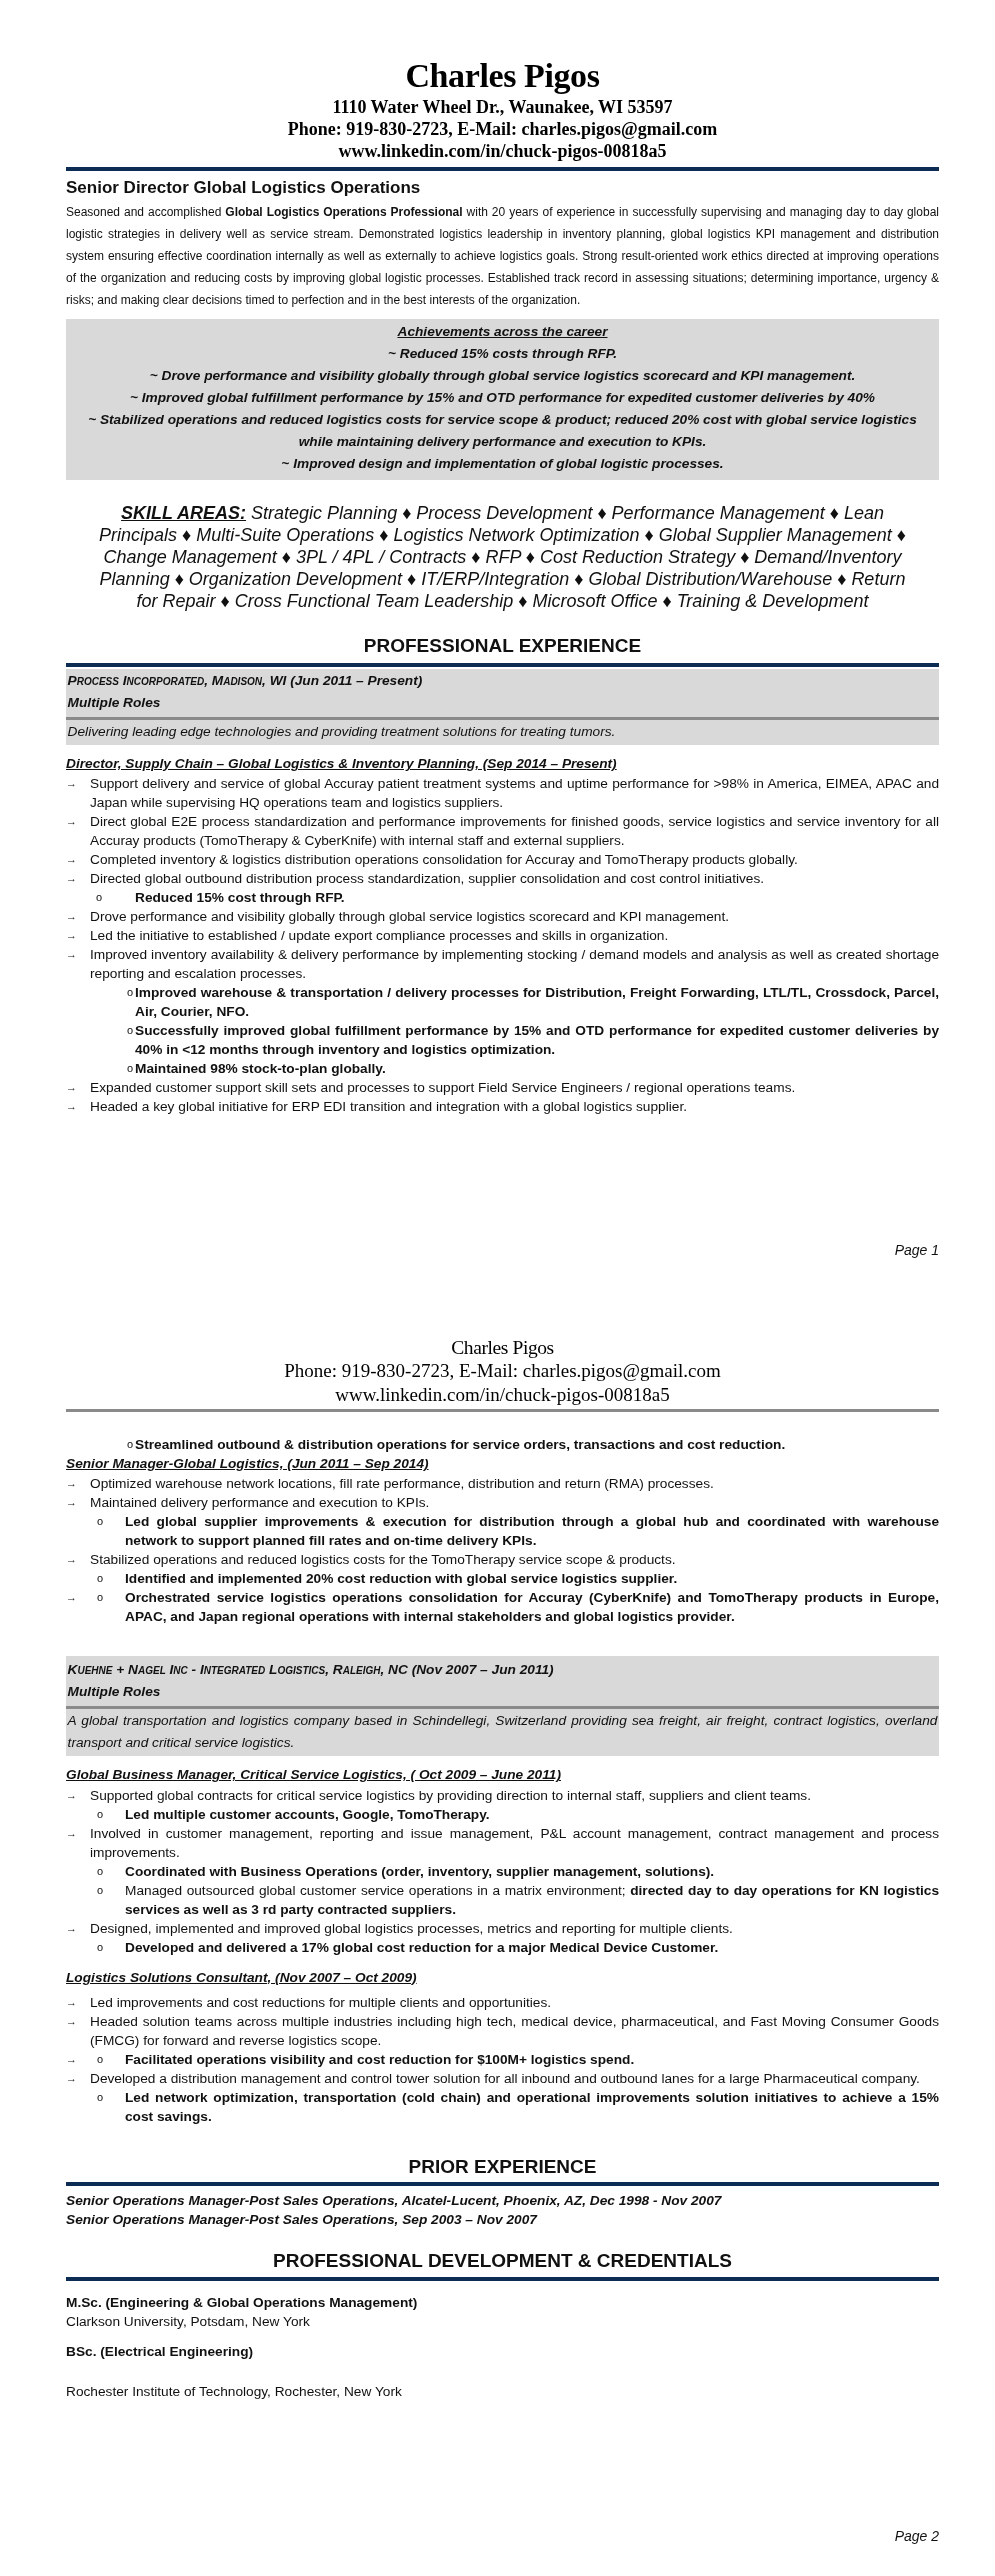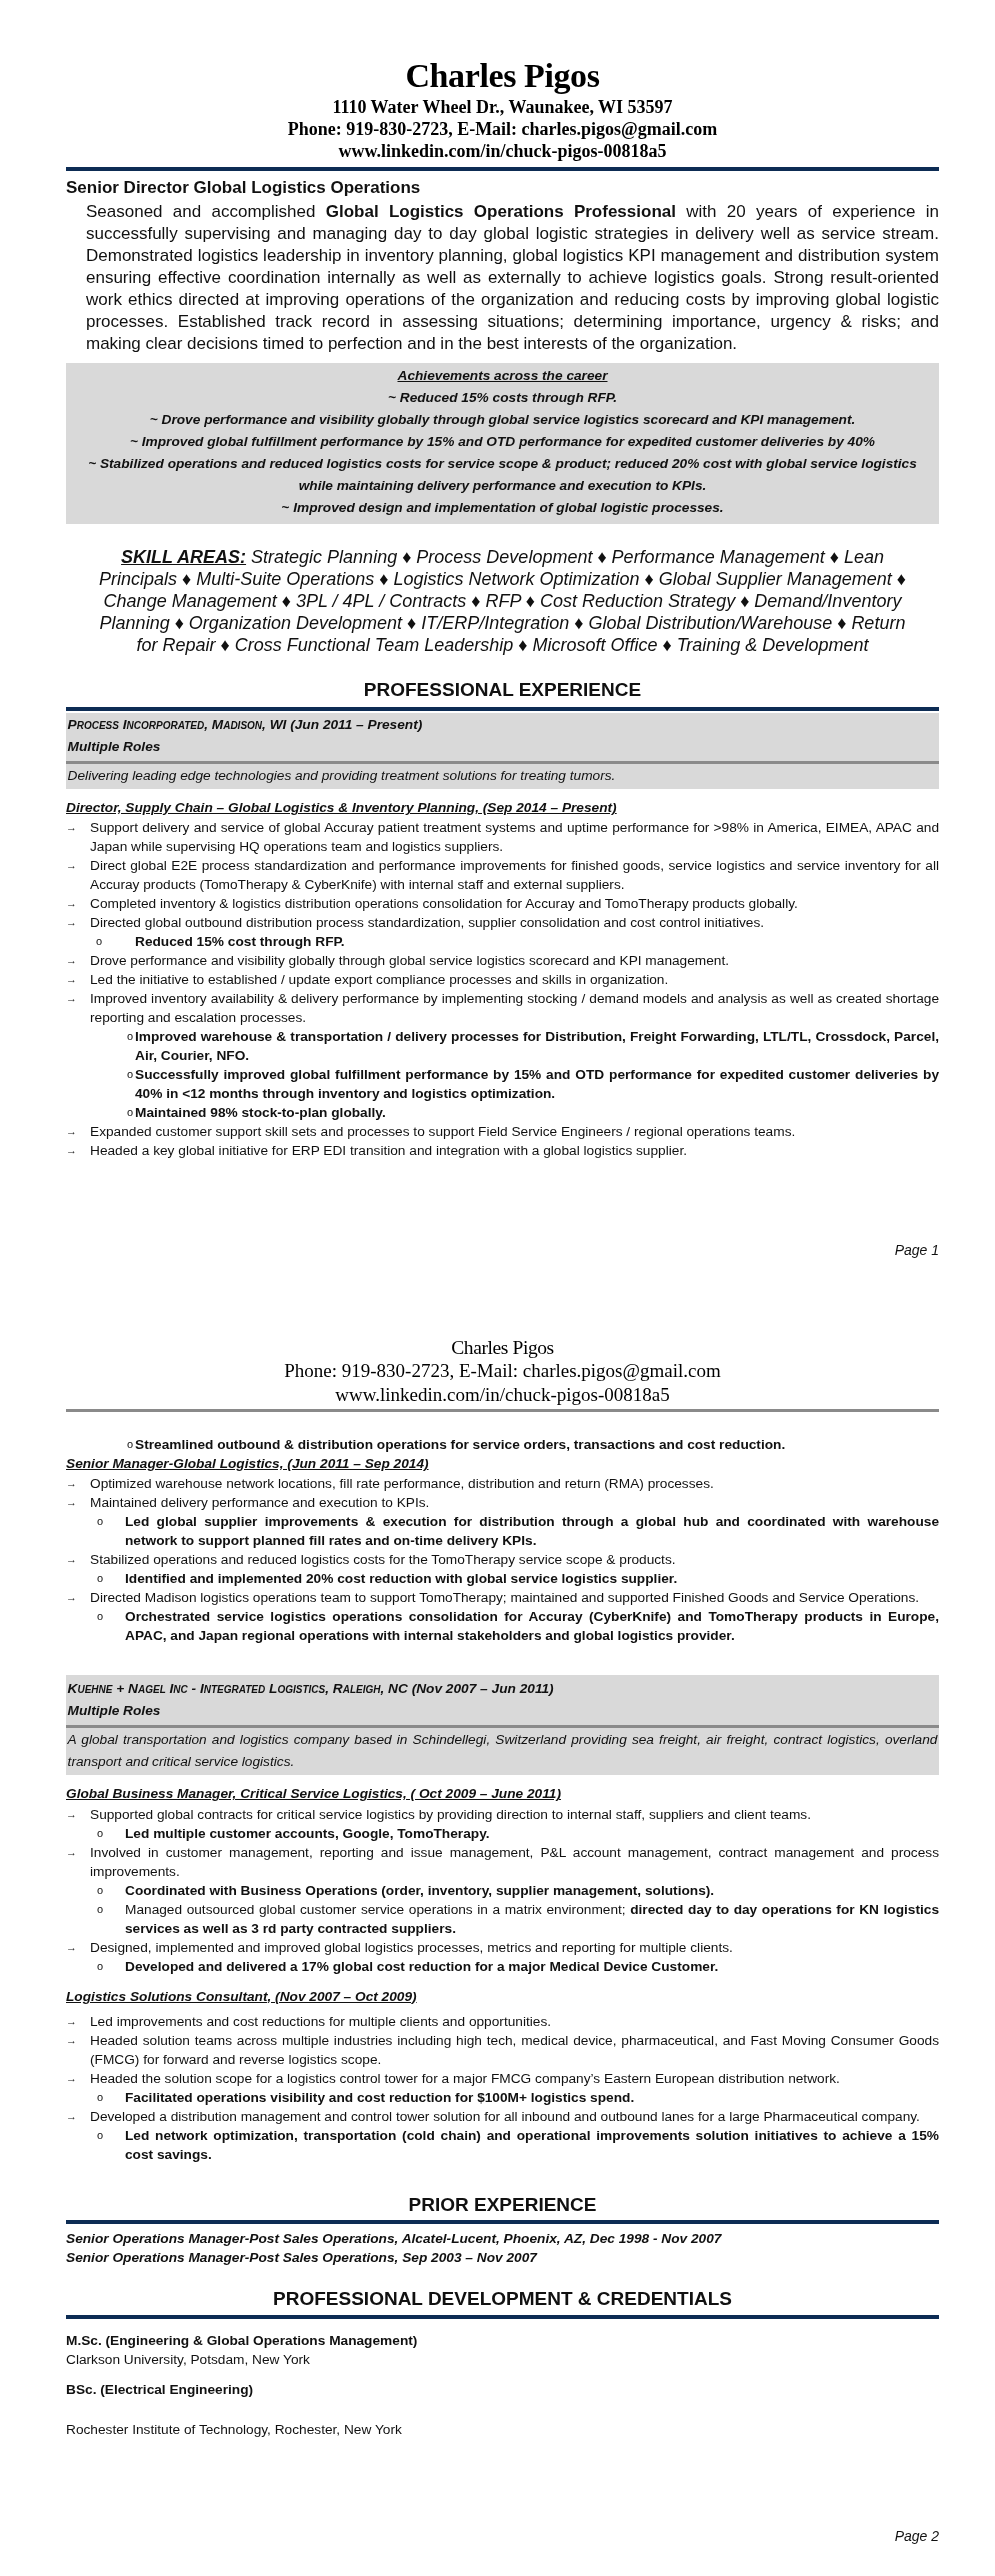--- a/index.html
+++ b/index.html
@@ -9,21 +9,21 @@
   .hdr { text-align: center; font-family: "Liberation Serif", serif; font-weight: bold; color: #000; }
   .hdr .name { font-size: 34px; line-height: 41px; letter-spacing: -0.4px; }
   .hdr .line { font-size: 18px; line-height: 22px; }
   .hdr2 .name { font-size: 19.5px; line-height: 23.4px; font-weight: normal; }
   .hdr2 .line { font-size: 19px; line-height: 23.4px; font-weight: normal; }
 
   .rule-navy { height: 3.9px; background: #0d2c54; margin: 4.7px 0 0 0; }
   .rule-gray { height: 2.3px; background: #8a8a8a; }
 
   .title { font-family: "Liberation Sans", sans-serif; font-weight: bold; font-size: 17px; margin-top: 7.8px; }
-  .summary { font-family: "Liberation Sans", sans-serif; font-size: 17px; line-height: 22px; text-align: justify; margin-top: 3.1px; margin-left: 20px; }
+  .summary { font-family: "Liberation Sans", sans-serif; font-size: 12px; line-height: 22px; text-align: justify; margin-top: 3.1px; }
   .summary b { font-weight: bold; }
 
   .ach { background: #d9d9d9; margin-top: 7.8px; padding: 1.6px 0 4.7px 0; text-align: center; font-family: "Liberation Sans", sans-serif; font-style: italic; font-weight: bold; font-size: 13.7px; line-height: 22px; }
   .ach .ach-title { text-decoration: underline; }
 
   .skills { text-align: center; font-family: "Liberation Sans", sans-serif; font-style: italic; font-size: 18px; line-height: 22px; margin: 22px 23.4px 0 23.4px; }
   .skills .lbl { font-weight: bold; text-decoration: underline; }
 
   .sec-title { text-align: center; font-family: "Liberation Sans", sans-serif; font-weight: bold; font-size: 19px; }
   .company { background: #d9d9d9; font-family: "Liberation Sans", sans-serif; font-style: italic; font-weight: bold; font-size: 13.7px; line-height: 22px; padding: 0 1.6px; }
@@ -126,21 +126,21 @@
     <li><span class="arrow">→</span><span>Maintained delivery performance and execution to KPIs.</span>
       <ul class="s" style="margin-left:-24px;">
         <li style="padding-left:59px;"><span class="circ" style="left:31px;">o</span><span>Led global supplier improvements &amp; execution for distribution through a global hub and coordinated with warehouse network to support planned fill rates and on-time delivery KPIs.</span></li>
       </ul>
     </li>
     <li><span class="arrow">→</span><span>Stabilized operations and reduced logistics costs for the TomoTherapy service scope &amp; products.</span>
       <ul class="s" style="margin-left:-24px;">
         <li style="padding-left:59px;"><span class="circ" style="left:31px;">o</span><span>Identified and implemented 20% cost reduction with global service logistics supplier.</span></li>
       </ul>
     </li>
-    <li><span class="arrow">→</span><span>Directed Madison logistics operations team to support TomoTherapy; maintained and supported Finished Goods and Service Operations.</span>
+    <li><span class="arrow">→</span>
       <ul class="s" style="margin-left:-24px;">
         <li style="padding-left:59px;"><span class="circ" style="left:31px;">o</span><span>Orchestrated service logistics operations consolidation for Accuray (CyberKnife) and TomoTherapy products in Europe, APAC, and Japan regional operations with internal stakeholders and global logistics provider.</span></li>
       </ul>
     </li>
   </ul>
 
   <div class="company" style="margin-top:30px;padding-top:3.1px;">
     <div><span class="sc">Kuehne + Nagel Inc - Integrated Logistics, Raleigh, NC</span><span> (Nov 2007 – Jun 2011)</span></div>
     <div style="padding-bottom:3.1px;">Multiple Roles</div>
   </div>
@@ -164,21 +164,21 @@
       <ul class="s" style="margin-left:-24px;">
         <li style="padding-left:59px;"><span class="circ" style="left:31px;">o</span><span>Developed and delivered a 17% global cost reduction for a major Medical Device Customer.</span></li>
       </ul>
     </li>
   </ul>
 
   <div class="role" style="margin-top:11px;">Logistics Solutions Consultant, (Nov 2007 – Oct 2009)</div>
   <ul class="b" style="margin-top:4.7px;">
     <li><span class="arrow">→</span><span>Led improvements and cost reductions for multiple clients and opportunities.</span></li>
     <li><span class="arrow">→</span><span>Headed solution teams across multiple industries including high tech, medical device, pharmaceutical, and Fast Moving Consumer Goods (FMCG) for forward and reverse logistics scope.</span></li>
-    <li><span class="arrow">→</span><span>Headed the solution scope for a logistics control tower for a major FMCG company’s Eastern European distribution network.</span>
+    <li><span class="arrow">→</span>
       <ul class="s" style="margin-left:-24px;">
         <li style="padding-left:59px;"><span class="circ" style="left:31px;">o</span><span>Facilitated operations visibility and cost reduction for $100M+ logistics spend.</span></li>
       </ul>
     </li>
     <li><span class="arrow">→</span><span>Developed a distribution management and control tower solution for all inbound and outbound lanes for a large Pharmaceutical company.</span>
       <ul class="s" style="margin-left:-24px;">
         <li style="padding-left:59px;"><span class="circ" style="left:31px;">o</span><span>Led network optimization, transportation (cold chain) and operational improvements solution initiatives to achieve a 15% cost savings.</span></li>
       </ul>
     </li>
   </ul>

